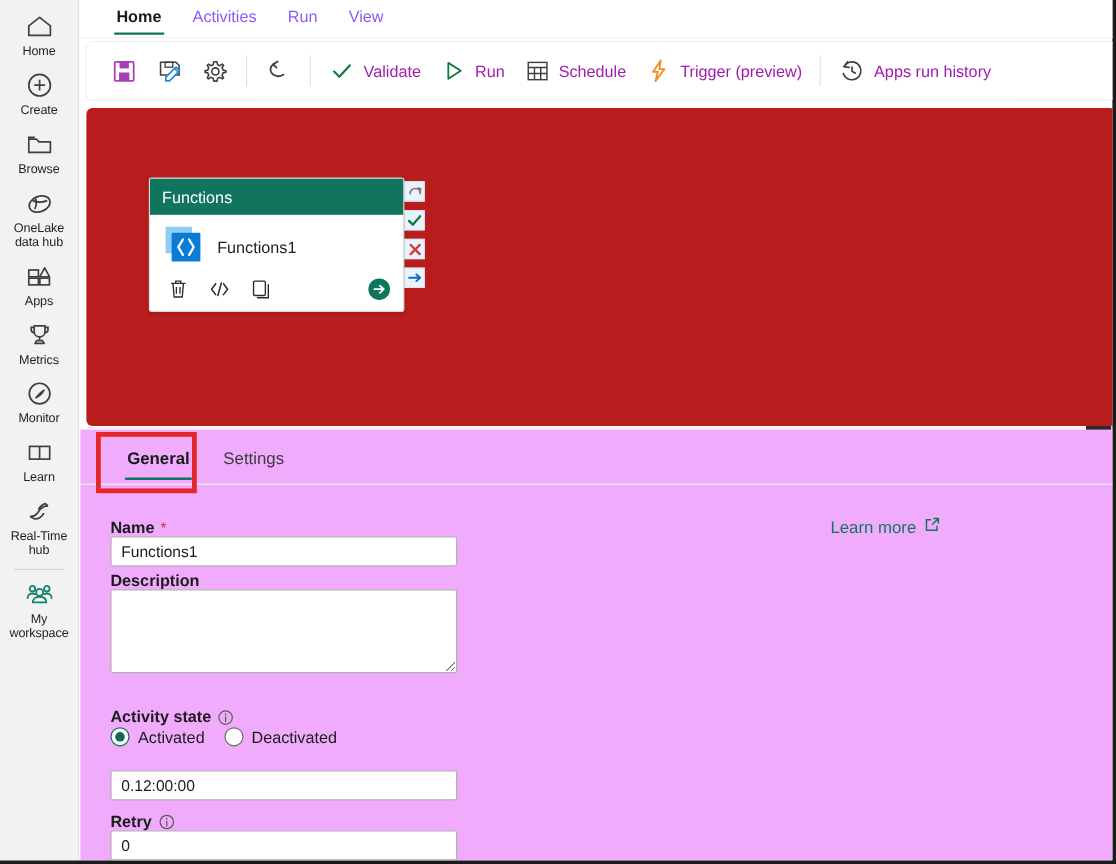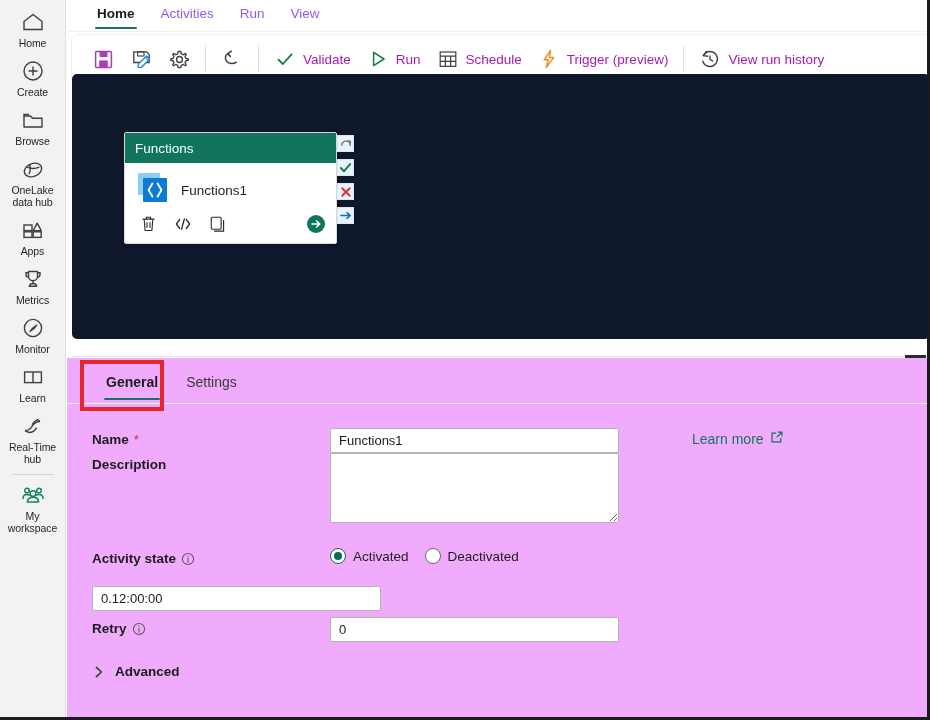--- a/index.html
+++ b/index.html
@@ -123,23 +123,23 @@
     width: 1px; height: 26px;
     background: #e0e0e0;
     margin: 0 7px;
   }
   .ricon { width: 22px; height: 22px; display:flex; align-items:center; justify-content:center; }
   .ricon svg { display:block; }
 
   
   #canvas {
     position: absolute;
-    left: 72px; top: 74px;
+    left: 72px; top: 90px;
     width: 858px; height: 265px;
-    background: #0f172a;
+    background: #b91c1c;
     border-radius: 5px;
     overflow: hidden;
   }
 
   
   #node {
     position: absolute;
     left: 52px; top: 58px;
     width: 213px;
     background: #ffffff;
@@ -255,20 +255,21 @@
     pointer-events: none;
   }
 
   
   #form { position: absolute; left: 0; top: 46px; width: 863px; }
   .frow {
     display: flex;
     align-items: flex-start;
     padding: 0 0 0 25px;
     position: relative;
+    flex-direction: column;
   }
   .flabel {
     width: 238px;
     font-size: 13.5px;
     color: #1c1c1c;
     font-weight: bold;
     padding-top: 4px;
     display: flex;
     align-items: center;
     gap: 5px;
@@ -558,21 +559,21 @@
     <div class="rdiv"></div>
 
     <div class="rbtn">
       <span class="ricon">
         <svg width="22" height="22" viewBox="0 0 22 22" fill="none" stroke="#3f3f3f" stroke-width="1.4">
           <path d="M4.6 7.4 C6.2 4.6 9.6 3 12.8 3.8 C16.8 4.8 19.2 8.8 18.2 12.8 C17.2 16.8 13.2 19.2 9.2 18.2 C6.6 17.6 4.6 15.6 3.8 13.2" stroke-linecap="round"></path>
           <path d="M7.4 3.4 L4.2 7.6 L8.6 8.2" stroke-linecap="round" stroke-linejoin="round"></path>
           <path d="M11 8 V11.4 L13.8 13" stroke-linecap="round"></path>
         </svg>
       </span>
-      <span class="lbl">View run history</span>
+      <span class="lbl">Apps run history</span>
     </div>
 
   </div>
 
   <div id="canvas">
 
     <div id="node">
       <div id="node-head">Functions</div>
       <div id="node-body">
         <div id="node-row">

